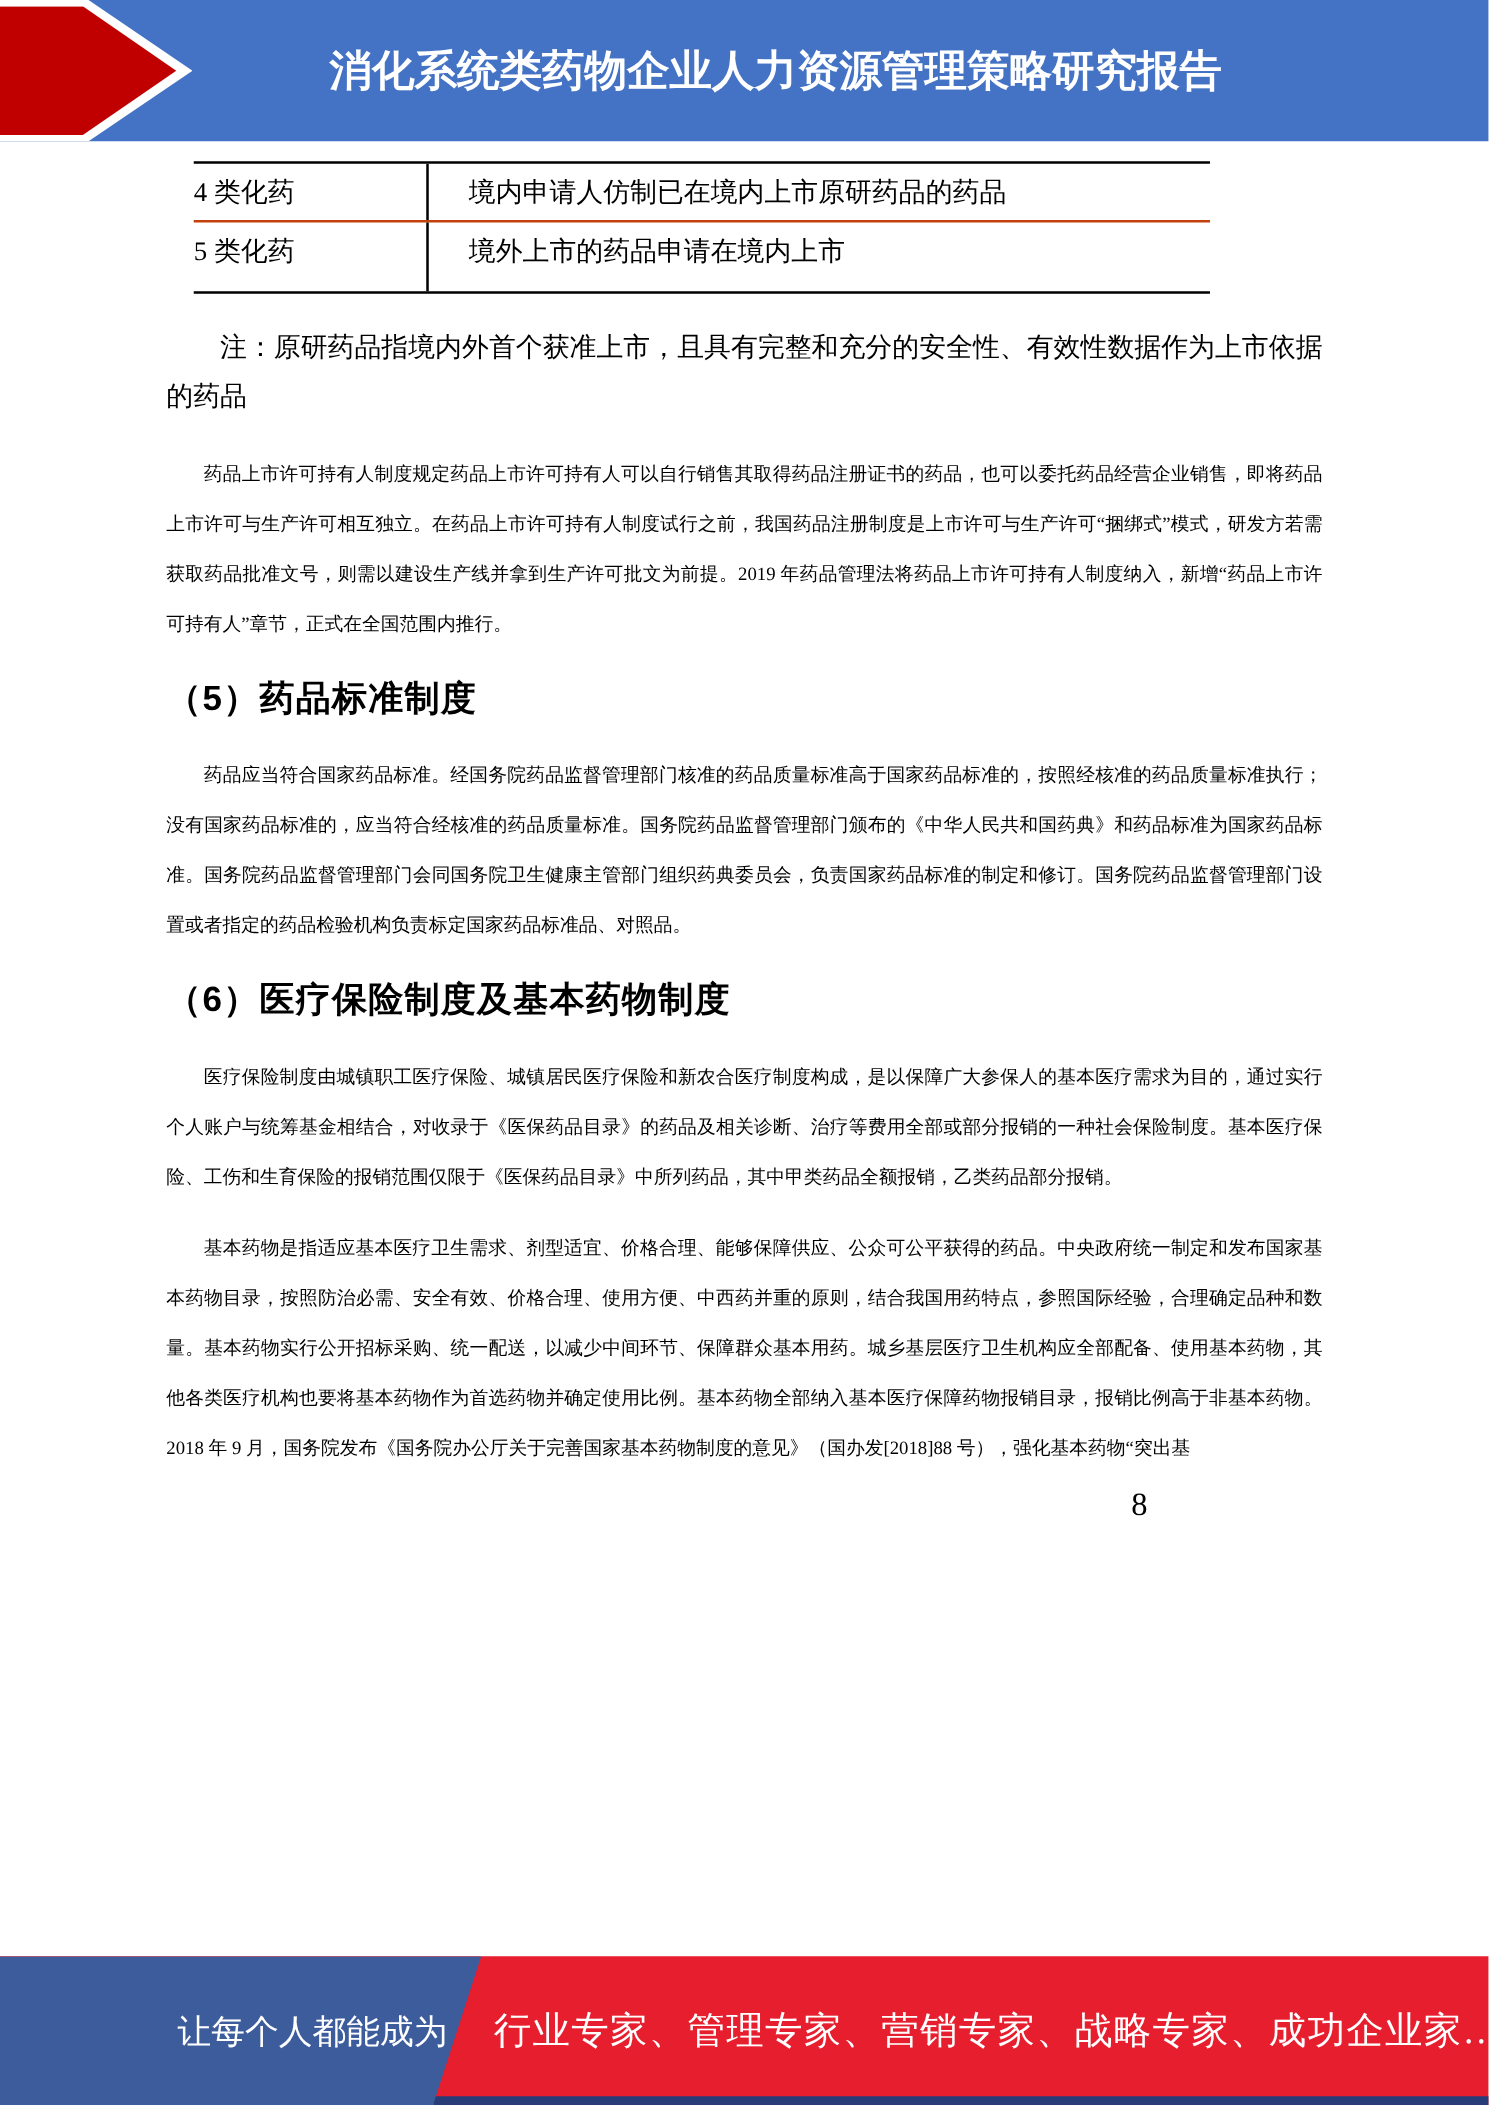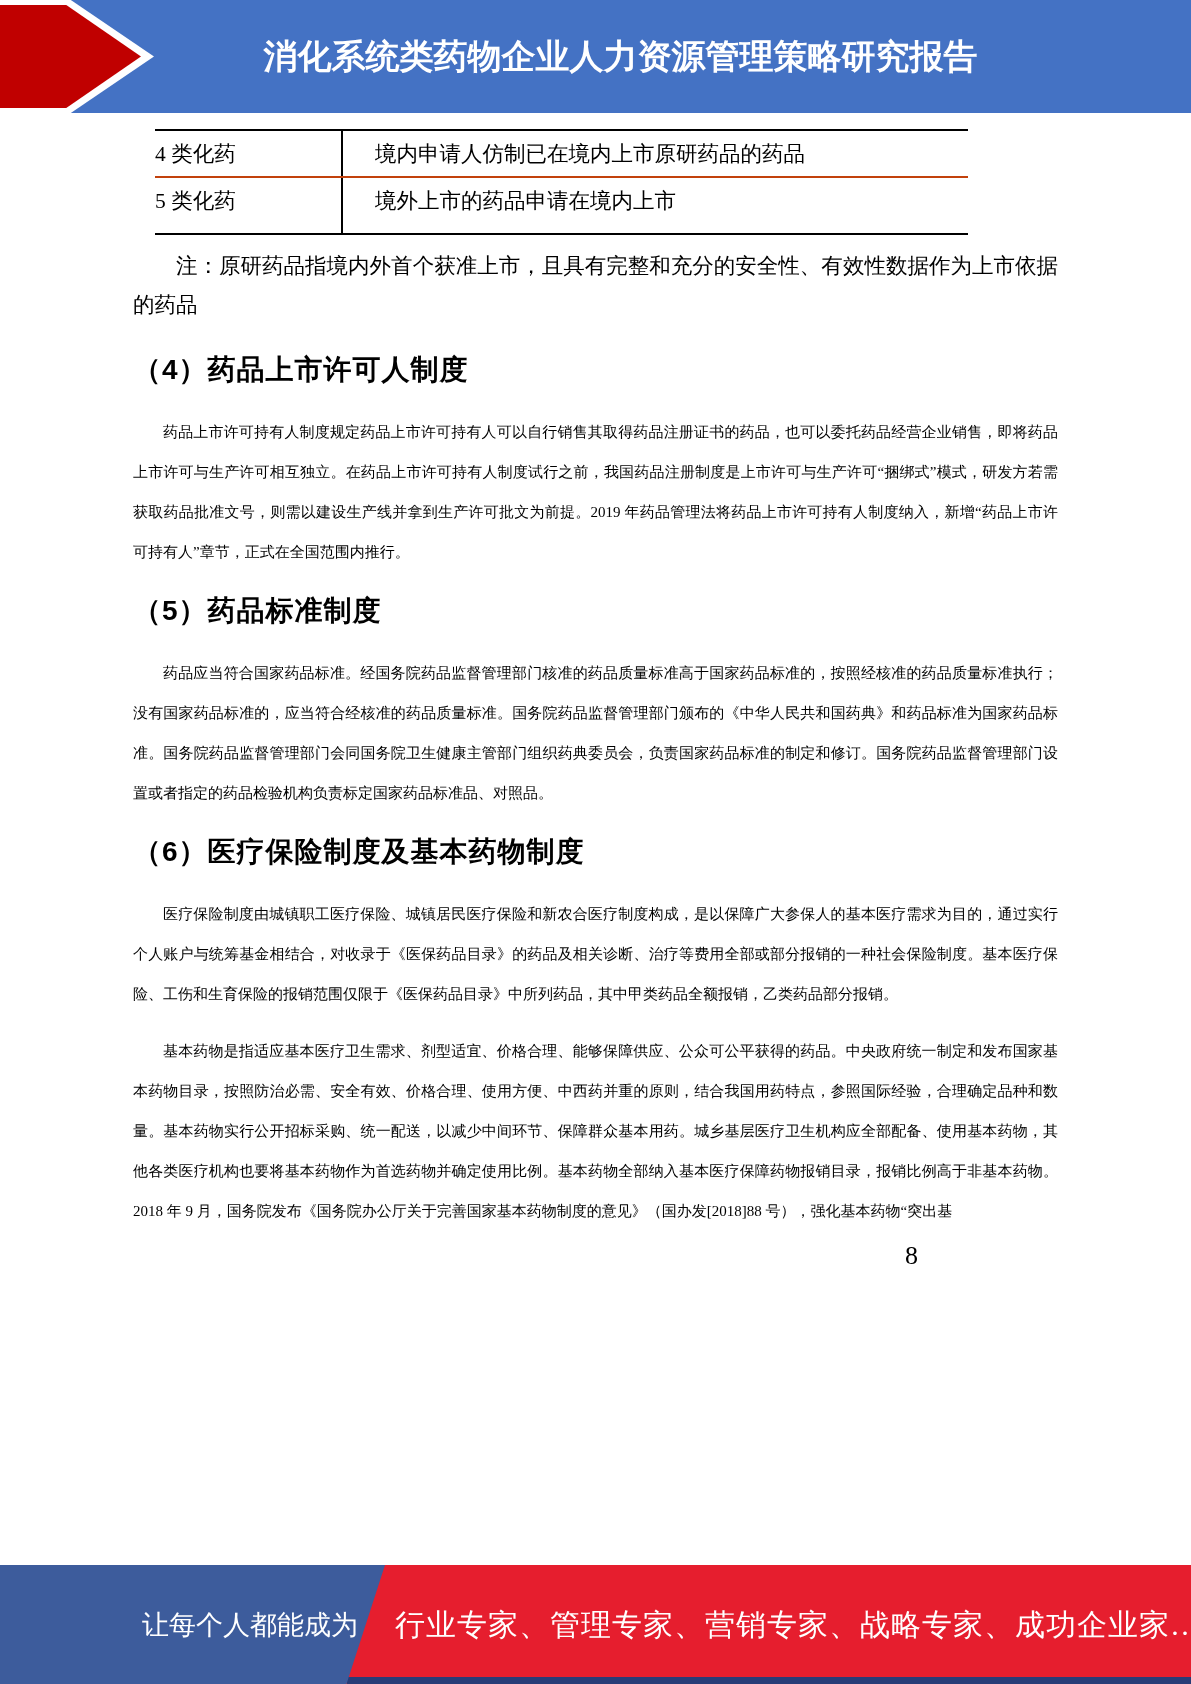--- a/index.html
+++ b/index.html
@@ -65,21 +65,21 @@
     text-align:left;
     padding:8px 0;
   }
   .trow.tall .tcell-cat, .trow.tall .tcell-desc { padding-bottom:18px; }
   .tcell-desc {
     flex:1;
     padding:8px 0 8px 32px;
   }
 
   .note-text {
-    margin-top:12px;
+    margin-top:24px;
     font-size:21.5px;
     line-height:39px;
     text-indent:2em;
     text-align:justify;
   }
 
   .sec-heading {
     margin-top:20px;
     font-family:"Liberation Sans", sans-serif;
     font-weight:700;
@@ -156,21 +156,20 @@
         <div class="tcell-desc">境内申请人仿制已在境内上市原研药品的药品</div>
       </div>
       <div class="trow tall">
         <div class="tcell-cat">5 类化药</div>
         <div class="tcell-desc">境外上市的药品申请在境内上市</div>
       </div>
     </div>
 
     <p class="note-text">注：原研药品指境内外首个获准上市，且具有完整和充分的安全性、有效性数据作为上市依据的药品</p>
 
-    <h2 class="sec-heading first">（4）药品上市许可人制度</h2>
     <p class="para">药品上市许可持有人制度规定药品上市许可持有人可以自行销售其取得药品注册证书的药品，也可以委托药品经营企业销售，即将药品上市许可与生产许可相互独立。在药品上市许可持有人制度试行之前，我国药品注册制度是上市许可与生产许可“捆绑式”模式，研发方若需获取药品批准文号，则需以建设生产线并拿到生产许可批文为前提。2019 年药品管理法将药品上市许可持有人制度纳入，新增“药品上市许可持有人”章节，正式在全国范围内推行。</p>
 
     <h2 class="sec-heading">（5）药品标准制度</h2>
     <p class="para">药品应当符合国家药品标准。经国务院药品监督管理部门核准的药品质量标准高于国家药品标准的，按照经核准的药品质量标准执行；没有国家药品标准的，应当符合经核准的药品质量标准。国务院药品监督管理部门颁布的《中华人民共和国药典》和药品标准为国家药品标准。国务院药品监督管理部门会同国务院卫生健康主管部门组织药典委员会，负责国家药品标准的制定和修订。国务院药品监督管理部门设置或者指定的药品检验机构负责标定国家药品标准品、对照品。</p>
 
     <h2 class="sec-heading">（6）医疗保险制度及基本药物制度</h2>
     <p class="para">医疗保险制度由城镇职工医疗保险、城镇居民医疗保险和新农合医疗制度构成，是以保障广大参保人的基本医疗需求为目的，通过实行个人账户与统筹基金相结合，对收录于《医保药品目录》的药品及相关诊断、治疗等费用全部或部分报销的一种社会保险制度。基本医疗保险、工伤和生育保险的报销范围仅限于《医保药品目录》中所列药品，其中甲类药品全额报销，乙类药品部分报销。</p>
     <p class="para">基本药物是指适应基本医疗卫生需求、剂型适宜、价格合理、能够保障供应、公众可公平获得的药品。中央政府统一制定和发布国家基本药物目录，按照防治必需、安全有效、价格合理、使用方便、中西药并重的原则，结合我国用药特点，参照国际经验，合理确定品种和数量。基本药物实行公开招标采购、统一配送，以减少中间环节、保障群众基本用药。城乡基层医疗卫生机构应全部配备、使用基本药物，其他各类医疗机构也要将基本药物作为首选药物并确定使用比例。基本药物全部纳入基本医疗保障药物报销目录，报销比例高于非基本药物。2018 年 9 月，国务院发布《国务院办公厅关于完善国家基本药物制度的意见》（国办发[2018]88 号），强化基本药物“突出基</p>
 
     <div class="page-number">8</div>

